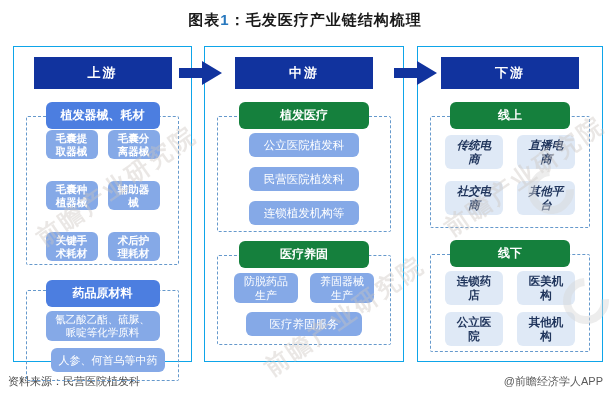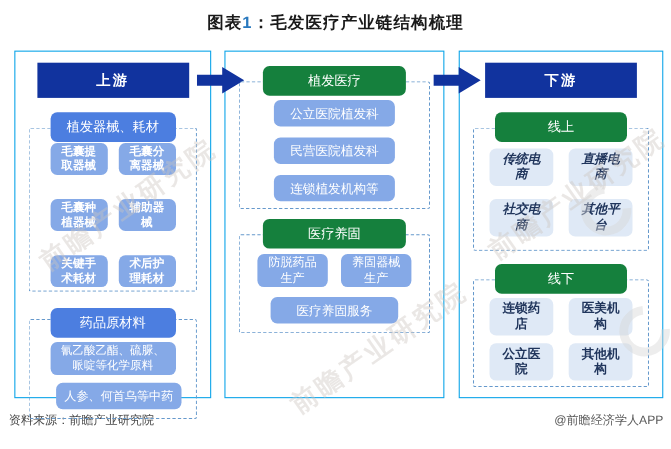--- a/index.html
+++ b/index.html
@@ -29,21 +29,21 @@
   .panel-header {
     width: 138px; height: 32px; margin: 10px auto 0;
     background: #11339E; color: #fff;
     font-size: 13px; font-weight: bold; text-align: center;
     line-height: 32px; letter-spacing: 2px;
   }
   
   .section-title {
     position: relative; z-index: 2;
     height: 27px; line-height: 27px; border-radius: 6px;
-    color: #fff; font-size: 12px; font-weight: normal;
+    color: #fff; font-size: 12px; font-weight: bold;
     text-align: center; margin-left: auto; margin-right: auto;
   }
   .t-strong { background: #4C7EE0; width: 114px; }
   .t-light  { background: #15803d; width: 130px; }
   .panel-down .t-light { width: 120px; }
   
   .dashed-box {
     position: relative; z-index: 1;
     margin: -13px 12px 0; border: 1px dashed #6699CC; border-radius: 2px;
   }
@@ -143,20 +143,21 @@
 
     <div class="section-title t-strong sec-gap-up2">药品原材料</div>
     <div class="dashed-box up-s2">
       <div class="item item-blue item-a">氰乙酸乙酯、硫脲、
 哌啶等化学原料</div>
       <div class="item item-blue item-b">人参、何首乌等中药</div>
     </div>
   </div>
 
   <div class="panel panel-mid">
+    <div class="panel-header">中游</div>
 
     <div class="section-title t-light sec-gap-mid1">植发医疗</div>
     <div class="dashed-box mid-s1">
       <div class="item item-blue">公立医院植发科</div>
       <div class="item item-blue">民营医院植发科</div>
       <div class="item item-blue">连锁植发机构等</div>
     </div>
 
     <div class="section-title t-light sec-gap-mid2">医疗养固</div>
     <div class="dashed-box mid-s2">
@@ -208,16 +209,16 @@
         <polygon points="0,8 23,8 23,1 43,13 23,25 23,18 0,18" fill="#11339E"></polygon>
       </svg>
   </div>
 
   <div class="wm" style="left:22px; top:170px;">前瞻产业研究院</div>
   <div class="wm" style="left:250px; top:300px;">前瞻产业研究院</div>
   <div class="wm" style="left:430px; top:160px;">前瞻产业研究院</div>
   <div class="wm-ring" style="left:528px; top:168px;"></div>
   <div class="wm-ring" style="left:563px; top:278px;"></div>
 
-  <div class="footer-source">资料来源：前瞻产业研究院</div>
+  <div class="footer-source">资料来源：民营医院植发科</div>
   <div class="footer-credit">@前瞻经济学人APP</div>
 
 </div>
 
 </body></html>

